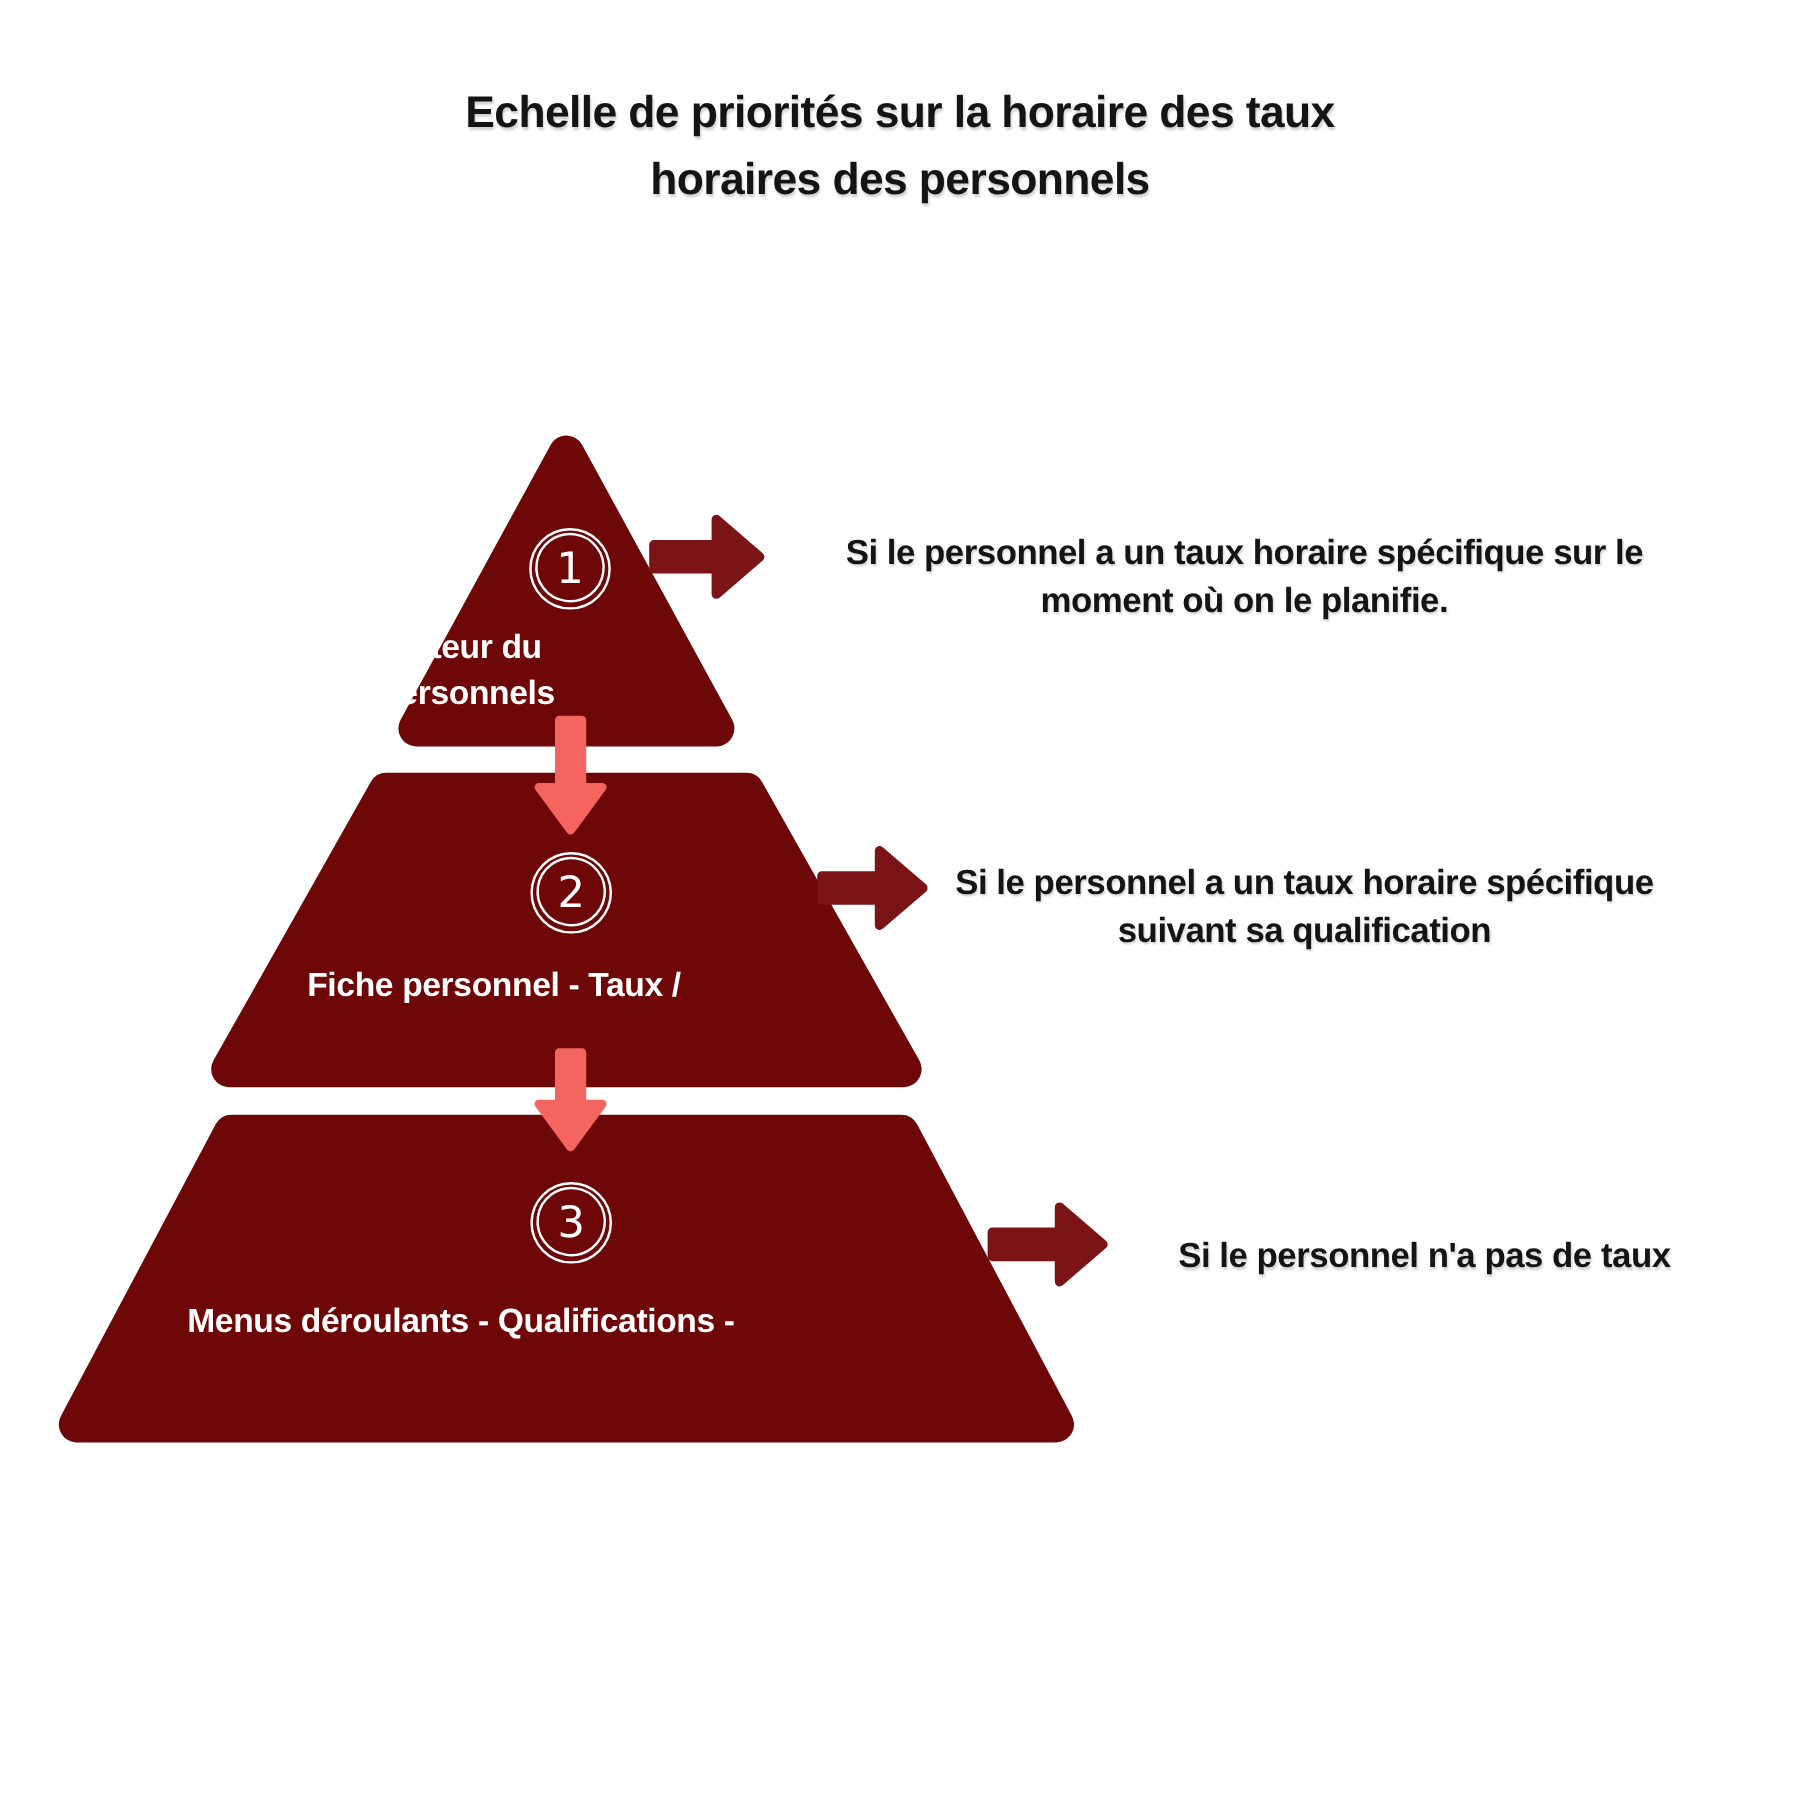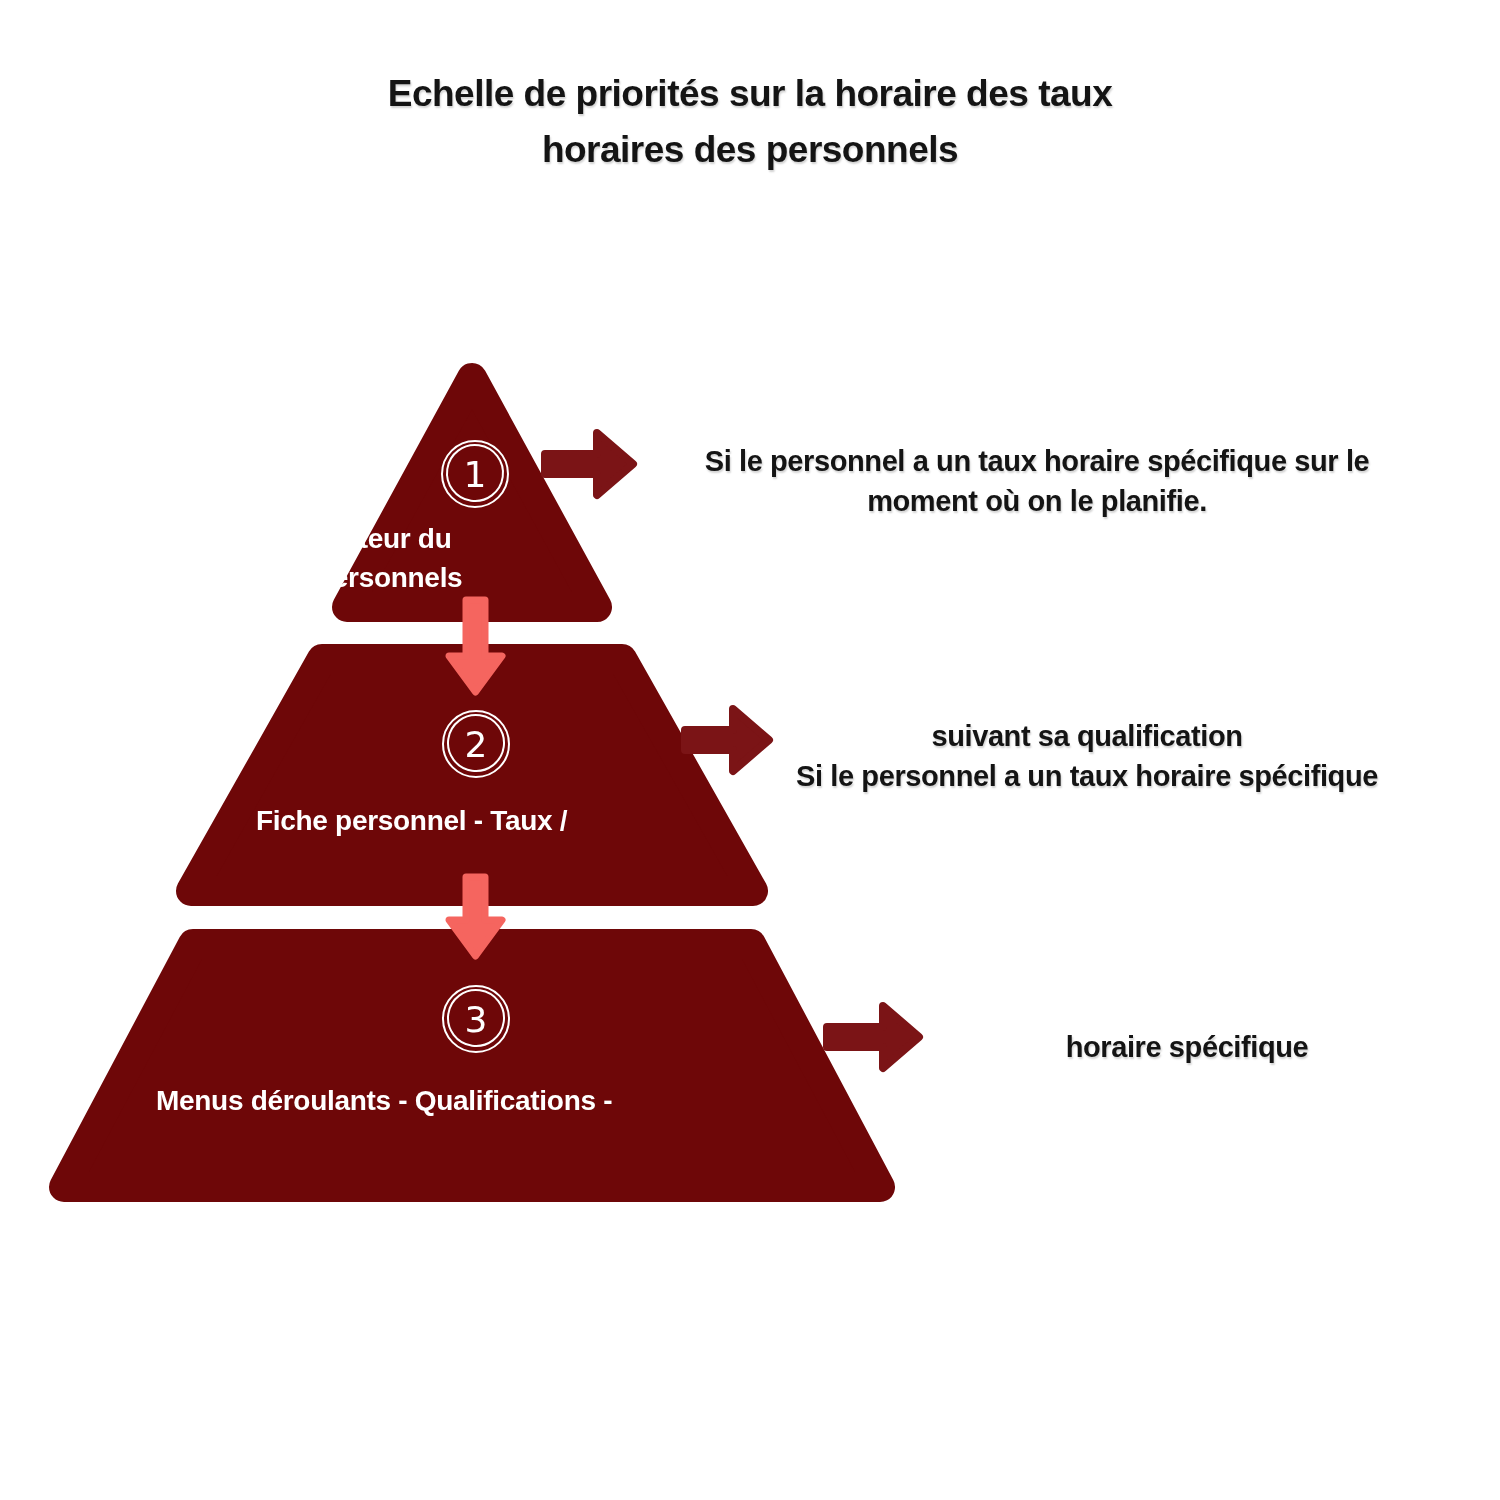--- a/index.html
+++ b/index.html
@@ -105,18 +105,18 @@
 </div>
 <div class="abs lvl-label" style="left:156px;top:1081px;width:640px;">
   <span class="line">Menus déroulants - Qualifications -</span>
 </div>
 
 <div class="abs desc" style="left:637px;top:441px;width:800px;">
   <span class="line">Si le personnel a un taux horaire spécifique sur le</span>
   <span class="line">moment où on le planifie.</span>
 </div>
 <div class="abs desc" style="left:737px;top:716px;width:700px;">
+  <span class="line">Si le personnel a un taux horaire spécifique</span>
   <span class="line">suivant sa qualification</span>
-  <span class="line">Si le personnel a un taux horaire spécifique</span>
 </div>
 <div class="abs desc" style="left:937px;top:1027px;width:500px;">
-  <span class="line">horaire spécifique</span>
+  <span class="line">Si le personnel n'a pas de taux</span>
 </div>
 
 </body></html>

